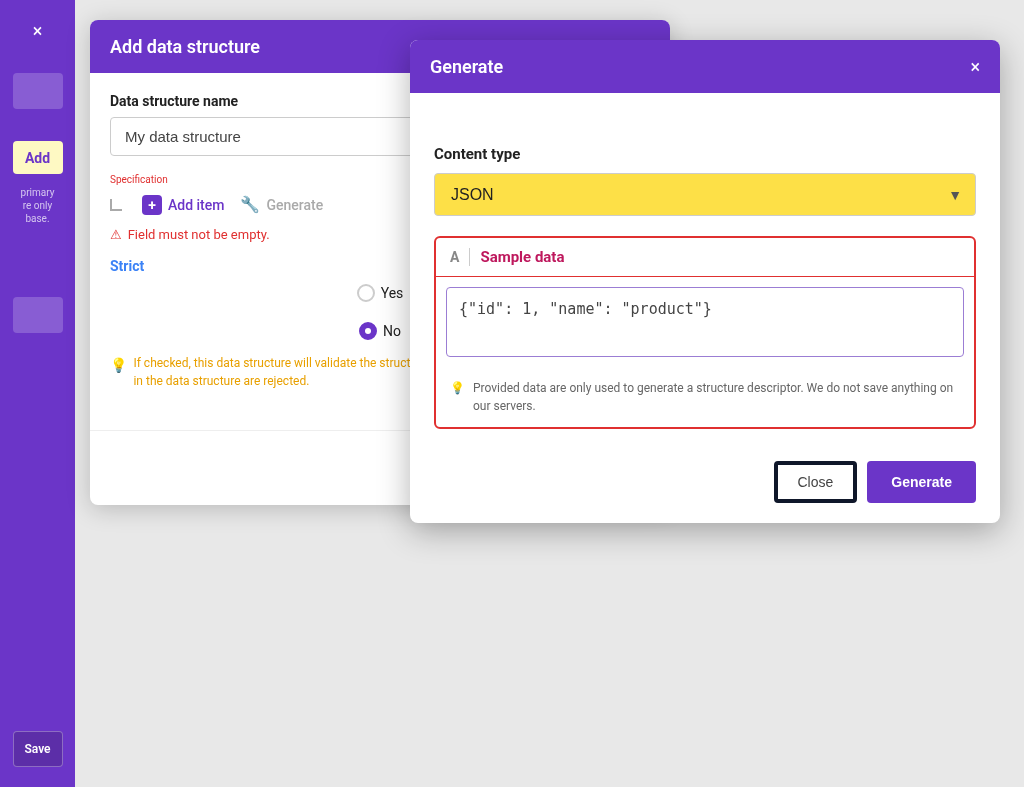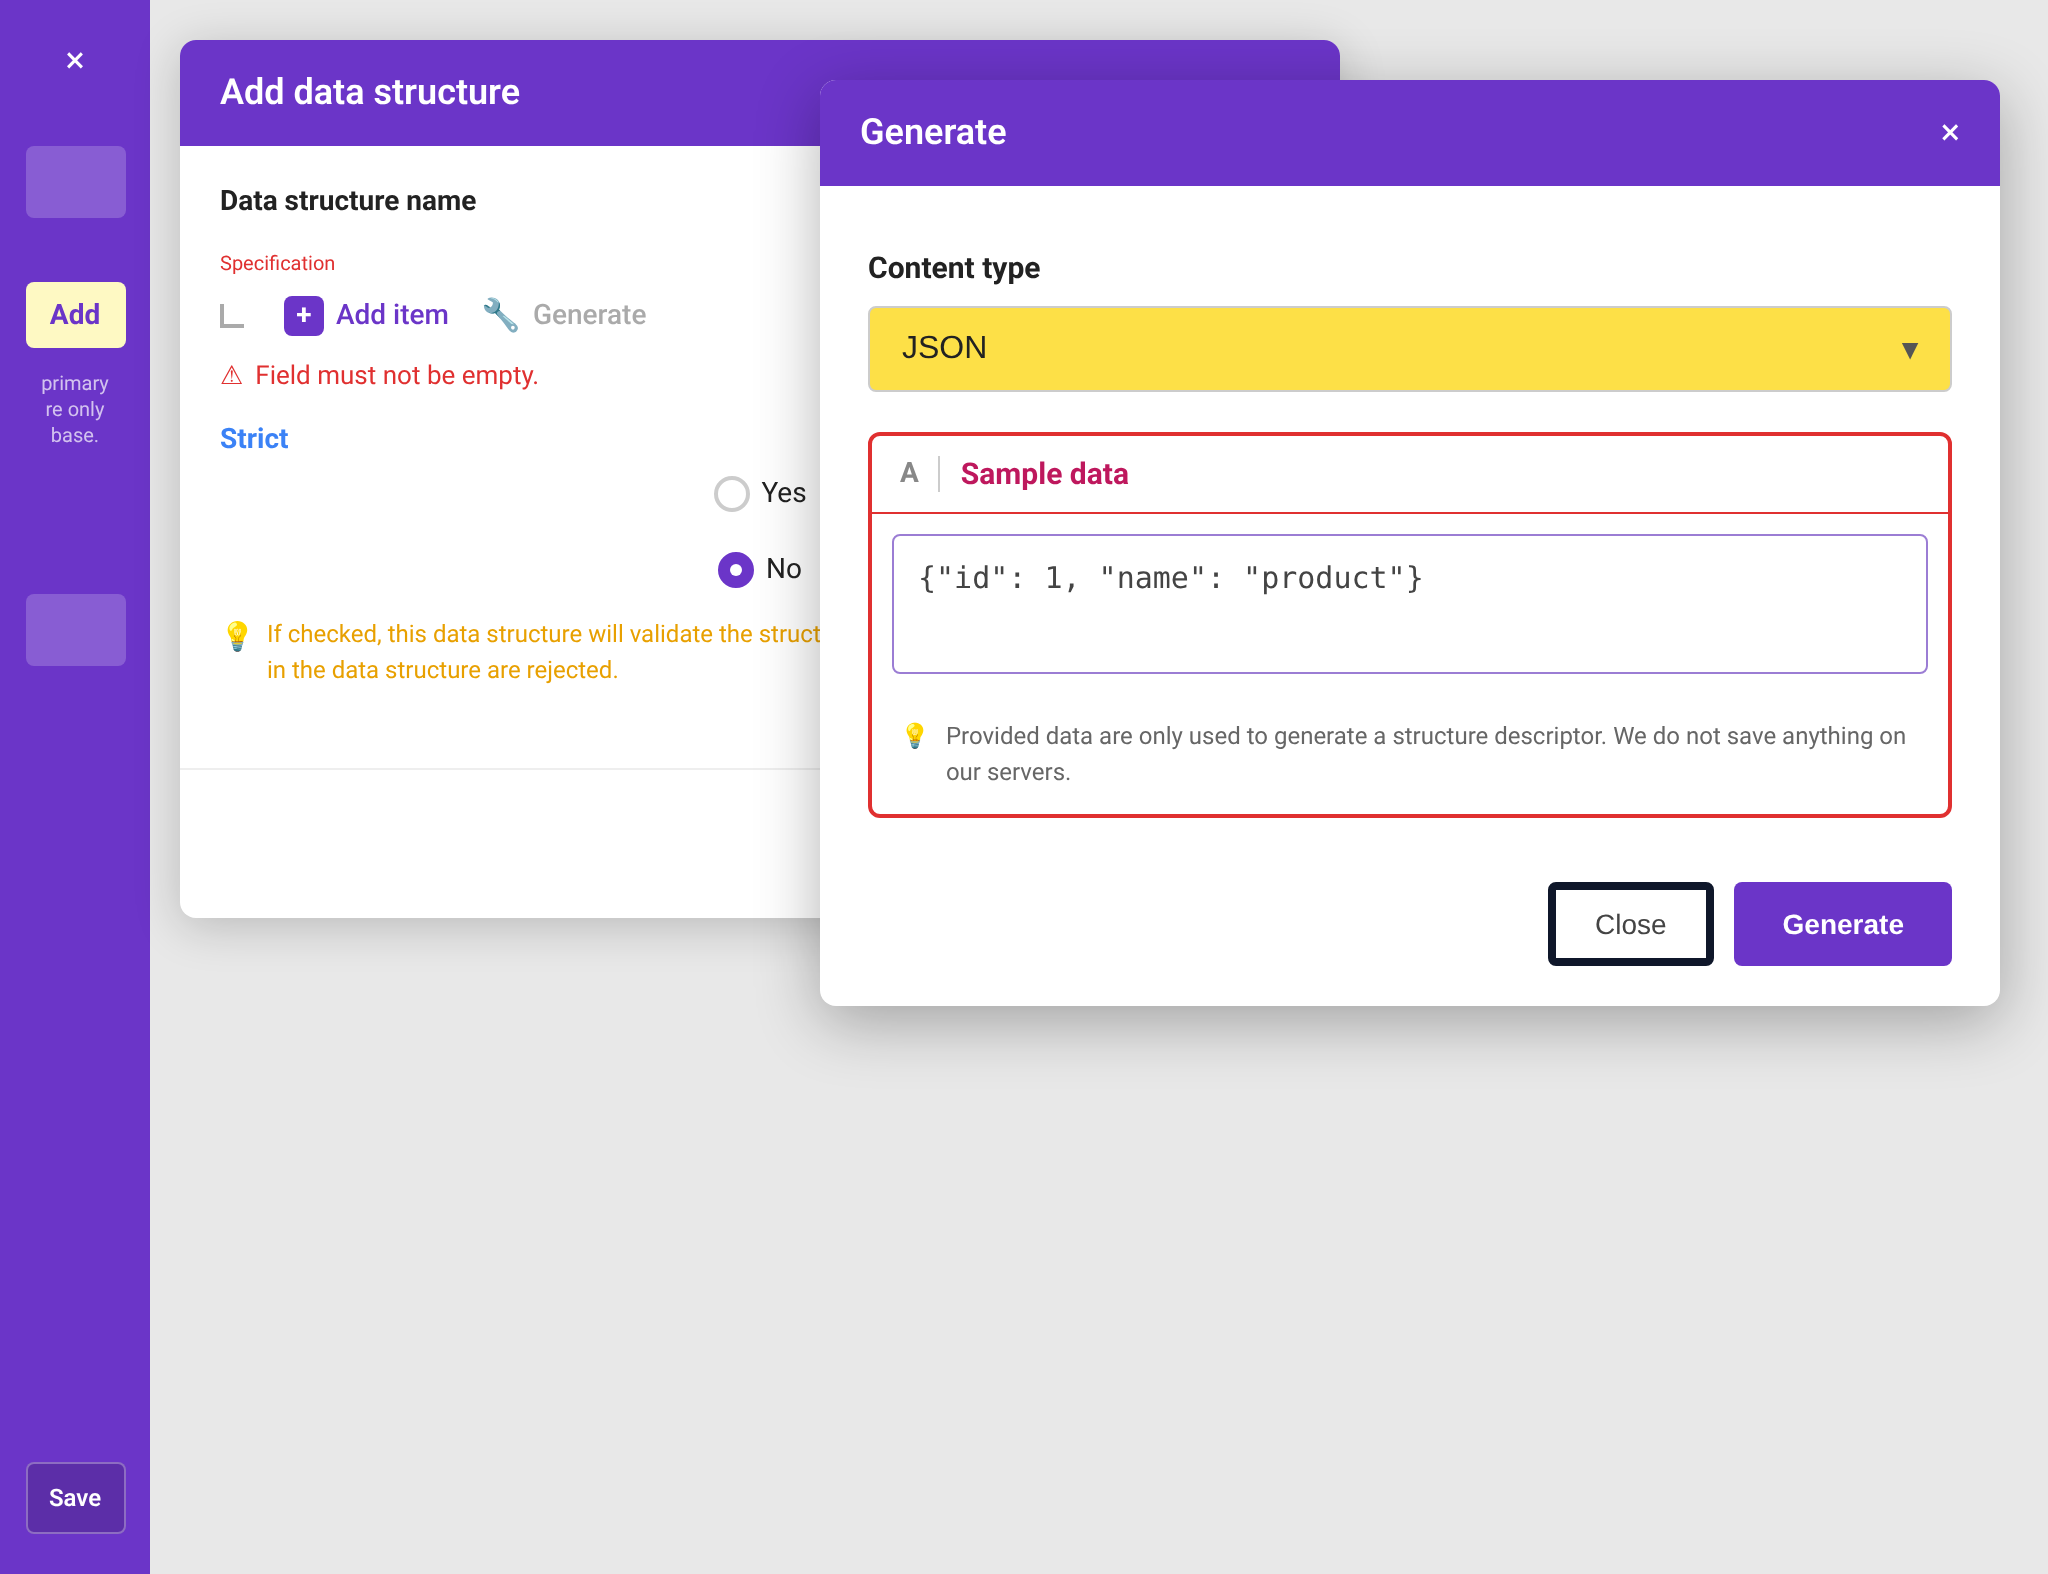--- a/index.html
+++ b/index.html
@@ -323,21 +323,22 @@
       font-weight: 600;
     }
 
     .modal-generate-close {
       color: white;
       font-size: 18px;
       cursor: pointer;
     }
 
     .modal-generate-body {
-      padding: 32px 24px 20px;
+      padding: 8px 24px 20px;
+      margin-top: 44px;
     }
 
     .content-type-label {
       font-weight: 700;
       font-size: 15px;
       color: #222;
       margin-bottom: 10px;
     }
 
     .select-wrapper {
@@ -472,20 +473,21 @@
   <div class="sidebar-save-btn">Save</div>
 </div>
 
 <div class="modal-add">
   <div class="modal-add-header">
     <span class="modal-add-title">Add data structure</span>
     <span class="modal-add-close">×</span>
   </div>
   <div class="modal-add-body">
     <div class="field-label">Data structure name</div>
+    <input class="text-input" type="text" value="My data structure" style="">
 
     <div class="specification-label">Specification</div>
 
     <div class="spec-actions">
       <span class="spec-dotted-line"></span>
       <div class="add-item-btn">
         <div class="add-item-icon">+</div>
         <span>Add item</span>
       </div>
       <div class="generate-btn-label">

